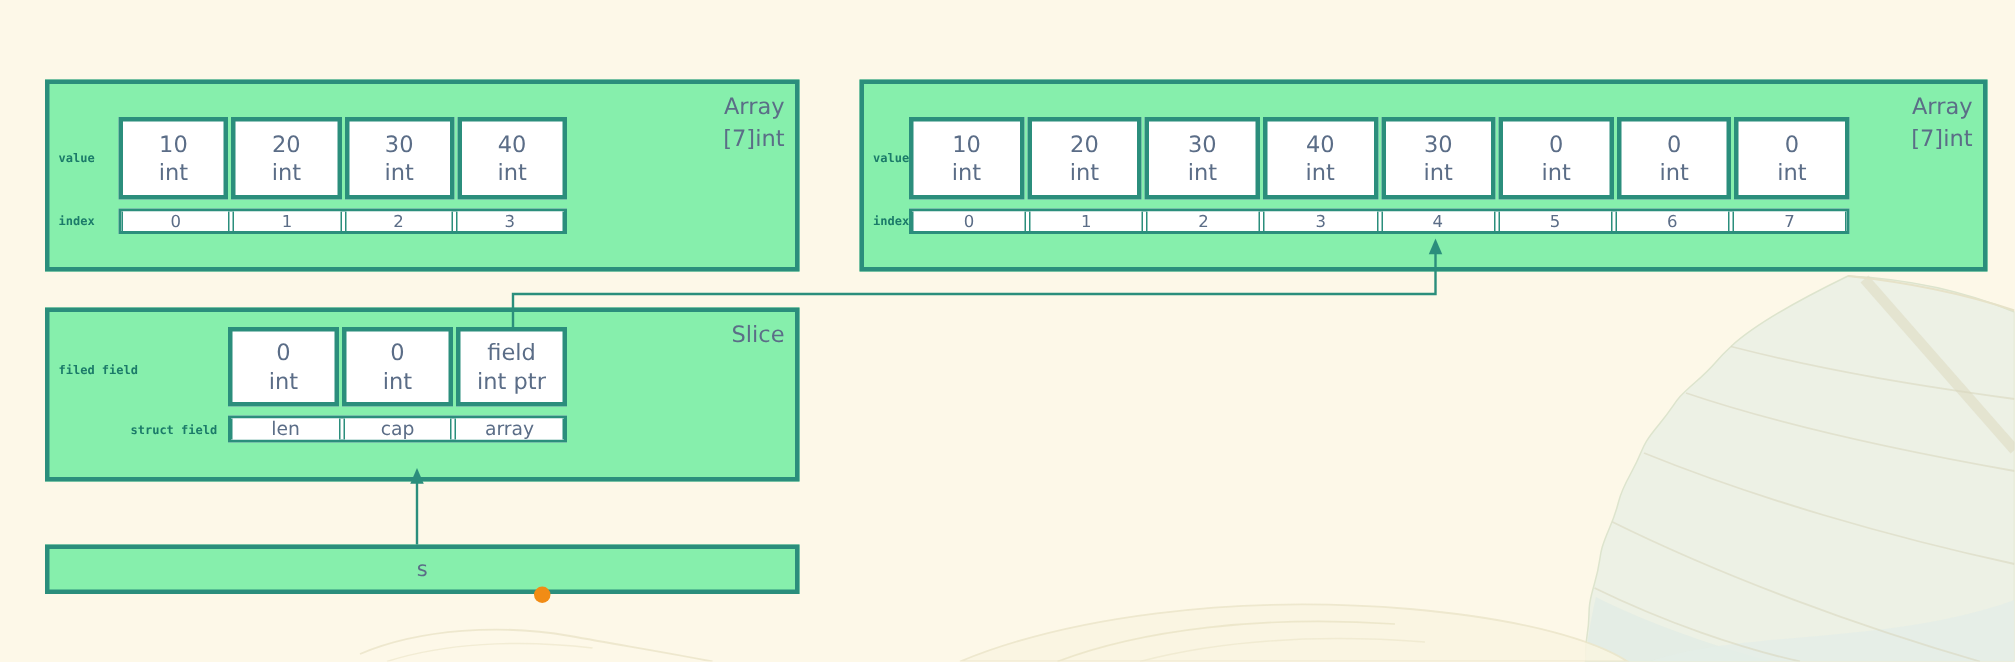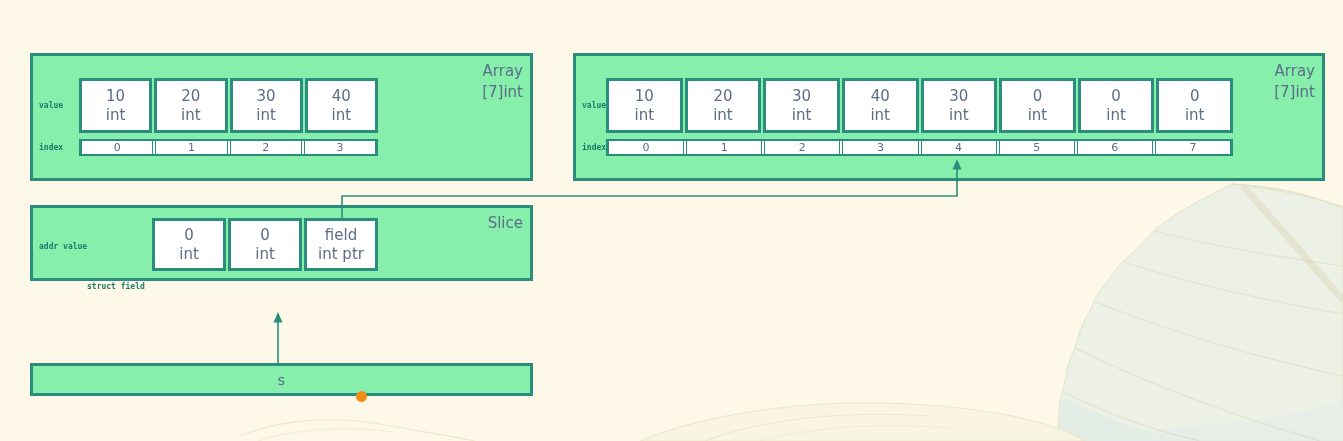--- a/index.html
+++ b/index.html
@@ -17,21 +17,21 @@
     font-family:"DejaVu Sans","Liberation Sans",sans-serif;
   }
   .decor,.connectors{position:absolute;left:0;top:0;width:1343px;height:441px;pointer-events:none;}
   .decor{z-index:0;}
   .connectors{z-index:2;}
   .box{
     position:absolute;background:#86efac;border:3px solid var(--teal);z-index:1;
   }
   #array4{left:30px;top:53px;width:503px;height:128px;}
   #array8{left:573px;top:53px;width:752px;height:128px;}
-  #slice {left:30px;top:205px;width:503px;height:76px;}
+  #slice {left:30px;top:205px;width:503px;height:116px;}
   #sbox  {left:30px;top:363px;width:503px;height:33px;}
 
   .title{
     position:absolute;right:7px;top:5px;text-align:right;
     font-size:15px;line-height:21px;color:var(--txt);white-space:nowrap;
   }
   .side-label{
     position:absolute;left:6px;
     font-family:"DejaVu Sans Mono","Liberation Mono",monospace;
     font-weight:bold;font-size:8px;color:var(--teal-dark);letter-spacing:0px;white-space:nowrap;
@@ -179,35 +179,40 @@
     <div class="fcell">5</div>
     <div class="fcell">6</div>
     <div class="fcell">7</div>
   </div>
 </div>
 
 <div class="box" id="slice">
   <div class="title">
     <div>Slice</div>
   </div>
-  <span class="side-label lbl-fieldvalue">addr value</span>
+  <span class="side-label lbl-fieldvalue">filed field</span>
   <span class="side-label lbl-structfield">struct field</span>
   <div class="cells values">
     <div class="vcell">
       <div>0</div>
       <div>int</div>
     </div>
     <div class="vcell">
       <div>0</div>
       <div>int</div>
     </div>
     <div class="vcell">
       <div>field</div>
       <div>int ptr</div>
     </div>
+  </div>
+  <div class="frame-row sf">
+    <div class="fcell">len</div>
+    <div class="fcell">cap</div>
+    <div class="fcell">array</div>
   </div>
 </div>
 
 <div class="box" id="sbox">
   <div class="var-label">s</div>
 </div>
 
 <svg class="connectors" viewBox="0 0 1343 441" xmlns="http://www.w3.org/2000/svg">
   <g>
     <path d="M342,218 L342,196 L957,196 L957,163" stroke="#2b8e7c" stroke-width="1.6" fill="none"></path>

